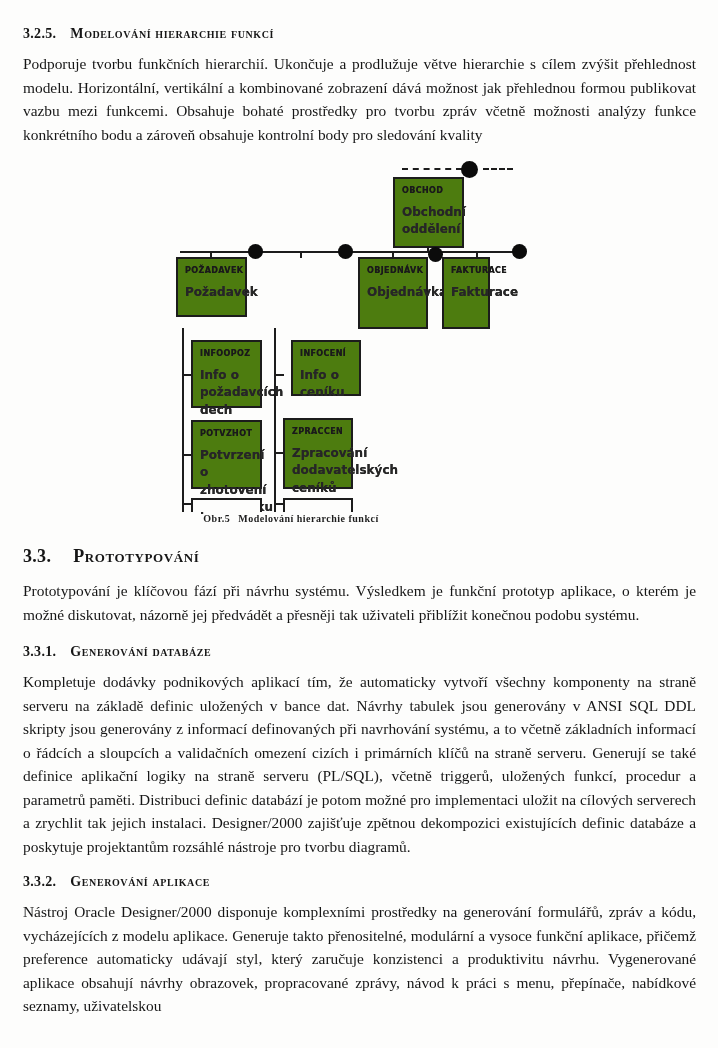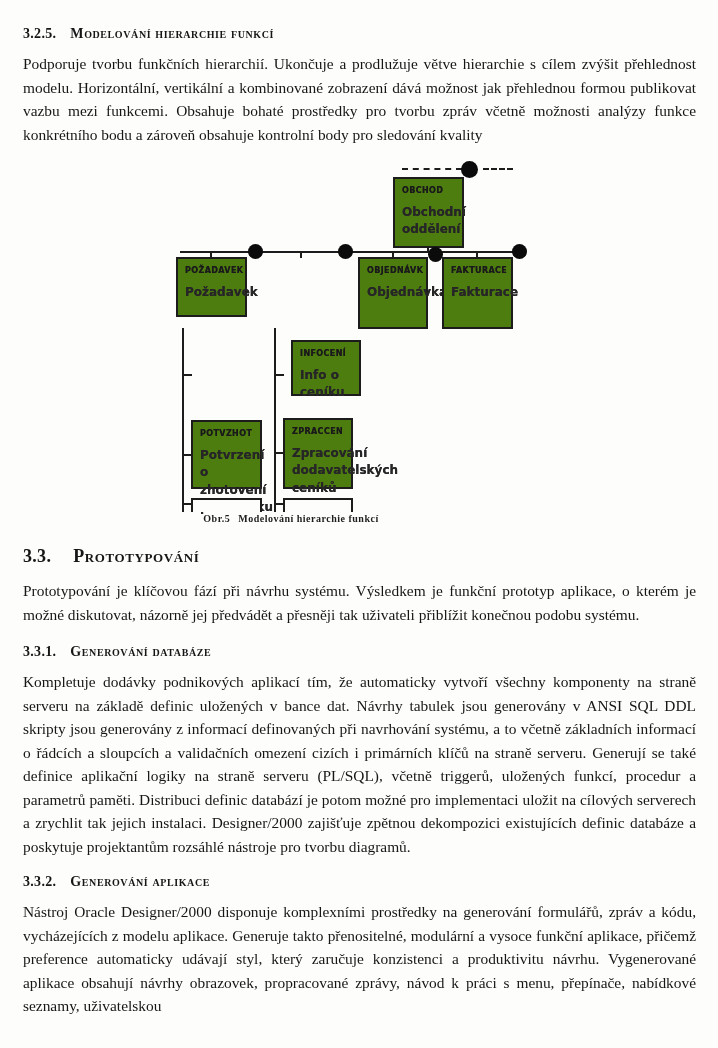--- a/index.html
+++ b/index.html
@@ -102,34 +102,38 @@
     <div class="stub" style="left:476px;top:92px;width:2px;height:6px;"></div>
 
     <div class="dbox" style="left:176px;top:97px;width:71px;height:60px;">
       <div class="code">POŽADAVEK</div>
       <div class="lbl">Požadavek</div>
     </div>
     <div class="dbox" style="left:358px;top:97px;width:70px;height:72px;">
       <div class="code">OBJEDNÁVK</div>
       <div class="lbl">Objednávka</div>
     </div>
-    <div class="dbox" style="left:442px;top:97px;width:71px;height:72px;">
+    <div class="dbox" style="left:442px;top:97px;width:48px;height:72px;">
       <div class="code">FAKTURACE</div>
       <div class="lbl">Fakturace</div>
     </div>
 
     <div class="vline" style="left:182px;top:168px;width:2px;height:184px;"></div>
     <div class="vline" style="left:274px;top:168px;width:2px;height:184px;"></div>
     <div class="tick" style="left:183px;top:214px;width:9px;height:2px;"></div>
     <div class="tick" style="left:183px;top:294px;width:9px;height:2px;"></div>
     <div class="tick" style="left:183px;top:343px;width:9px;height:2px;"></div>
     <div class="tick" style="left:275px;top:214px;width:9px;height:2px;"></div>
     <div class="tick" style="left:275px;top:292px;width:9px;height:2px;"></div>
     <div class="tick" style="left:275px;top:343px;width:9px;height:2px;"></div>
 
+    <div class="dbox" style="left:191px;top:180px;width:71px;height:68px;">
+      <div class="code">INFOOPOZ</div>
+      <div class="lbl">Info o požadavcích dech</div>
+    </div>
     <div class="dbox" style="left:191px;top:260px;width:71px;height:69px;">
       <div class="code">POTVZHOT</div>
       <div class="lbl">Potvrzení o zhotovení požadavku</div>
     </div>
     <div class="partial" style="left:191px;top:338px;width:71px;height:14px;"></div>
 
     <div class="dbox" style="left:291px;top:180px;width:70px;height:56px;">
       <div class="code">INFOCENÍ</div>
       <div class="lbl">Info o ceníku</div>
     </div>

